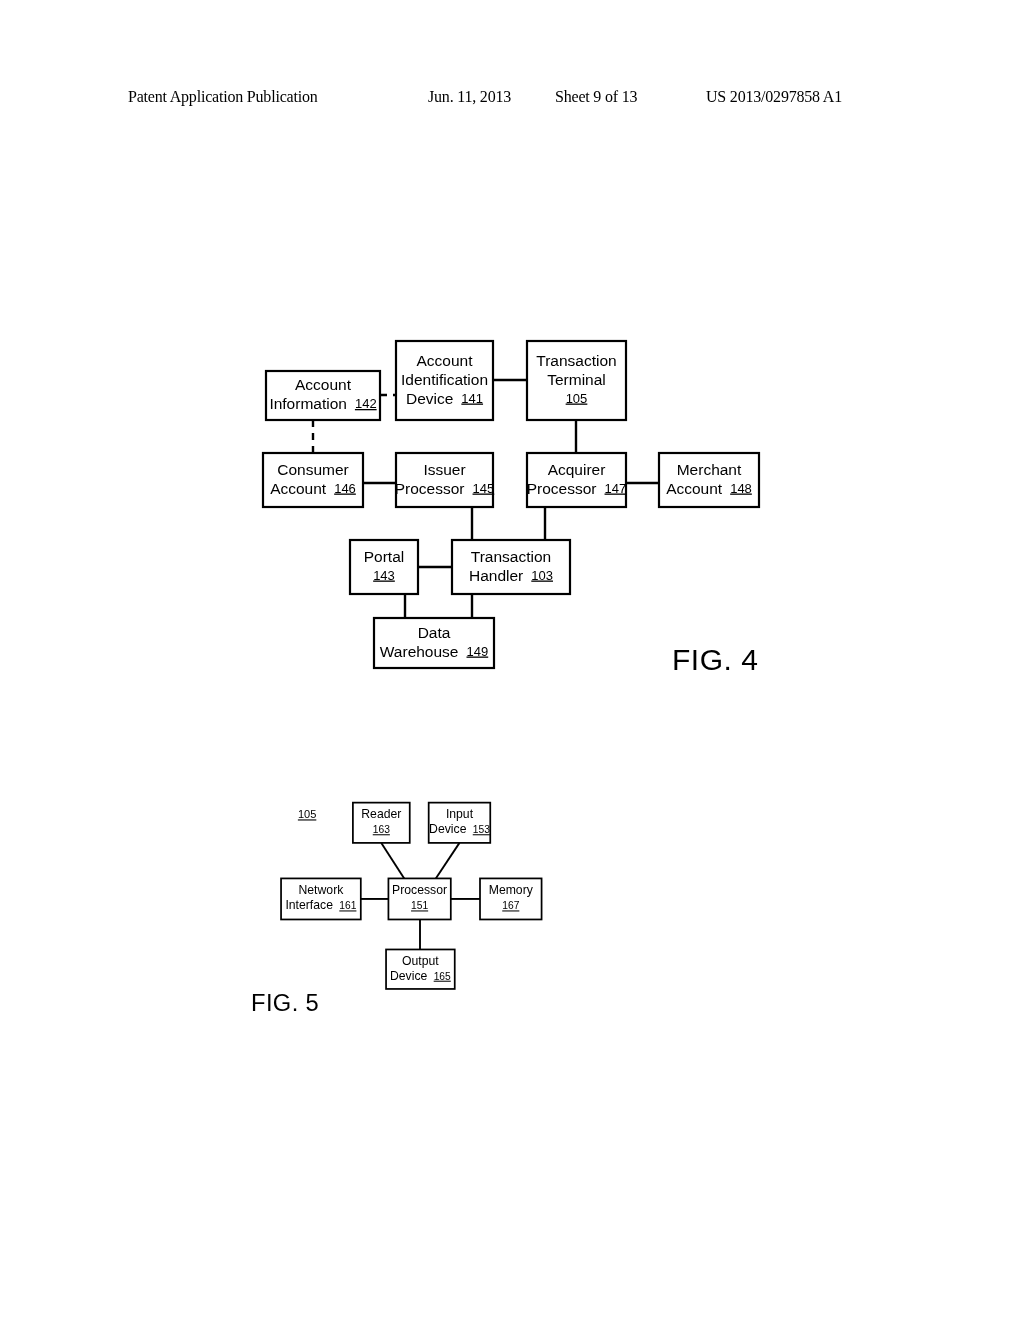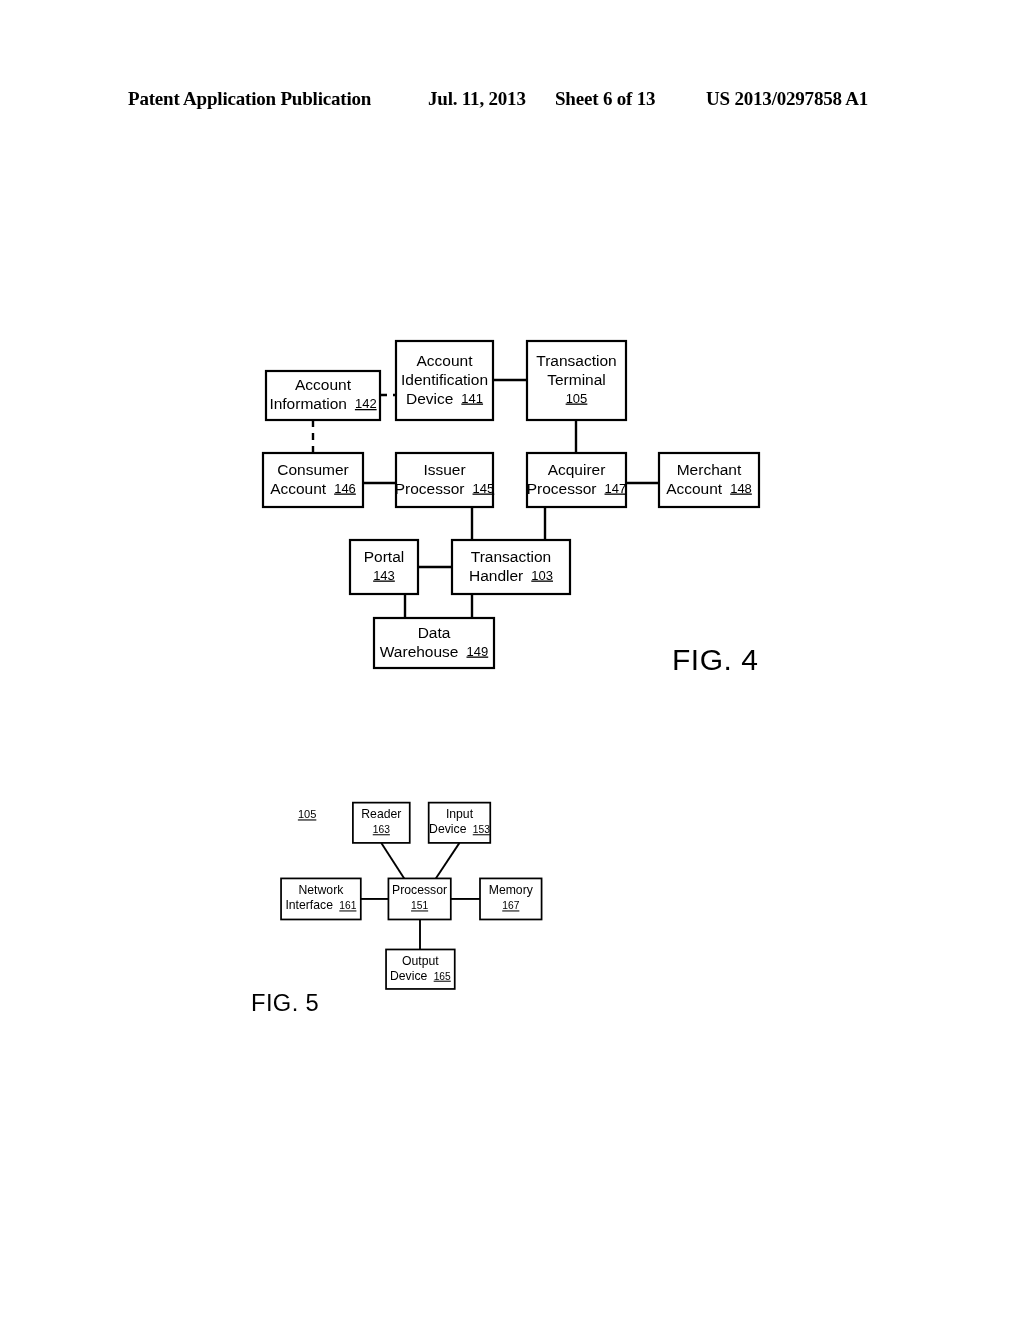--- a/index.html
+++ b/index.html
@@ -21,22 +21,22 @@
   .page-header {
     position: absolute;
     top: 88px;
     left: 0;
     width: 1024px;
     height: 26px;
     display: flex;
     flex-direction: row;
     align-items: baseline;
     font-family: "Liberation Serif", serif;
-    font-weight: bold;
-    font-size: 19px;
+    font-weight: normal;
+    font-size: 16px;
     letter-spacing: -0.2px;
     white-space: nowrap;
   }
   .hdr-pub   { position: absolute; left: 128px; }
   .hdr-date  { position: absolute; left: 428px; }
   .hdr-sheet { position: absolute; left: 555px; }
   .hdr-num   { position: absolute; left: 706px; }
 
   
   .figure {
@@ -95,22 +95,22 @@
     font-size: 30px;
     fill: #000000;
     letter-spacing: 0.5px;
   }
 </style>
 </head>
 <body>
 
 <div class="page-header">
   <span class="hdr-pub">Patent Application Publication</span>
-  <span class="hdr-date">Jul. 11, 2013</span>
-  <span class="hdr-sheet">Sheet 6 of 13</span>
+  <span class="hdr-date">Jun. 11, 2013</span>
+  <span class="hdr-sheet">Sheet 9 of 13</span>
   <span class="hdr-num">US 2013/0297858 A1</span>
 </div>
 
 <div class="figure" id="figure-4">
     <svg viewBox="0 0 1024 380" preserveAspectRatio="xMinYMin meet">
       <line x1="380" y1="75" x2="396" y2="75" class="connector dashed"></line>
       <line x1="493" y1="60" x2="527" y2="60" class="connector"></line>
       <line x1="313" y1="100" x2="313" y2="133" class="connector dashed"></line>
       <line x1="576" y1="100" x2="576" y2="133" class="connector"></line>
       <line x1="363" y1="163" x2="396" y2="163" class="connector"></line>

